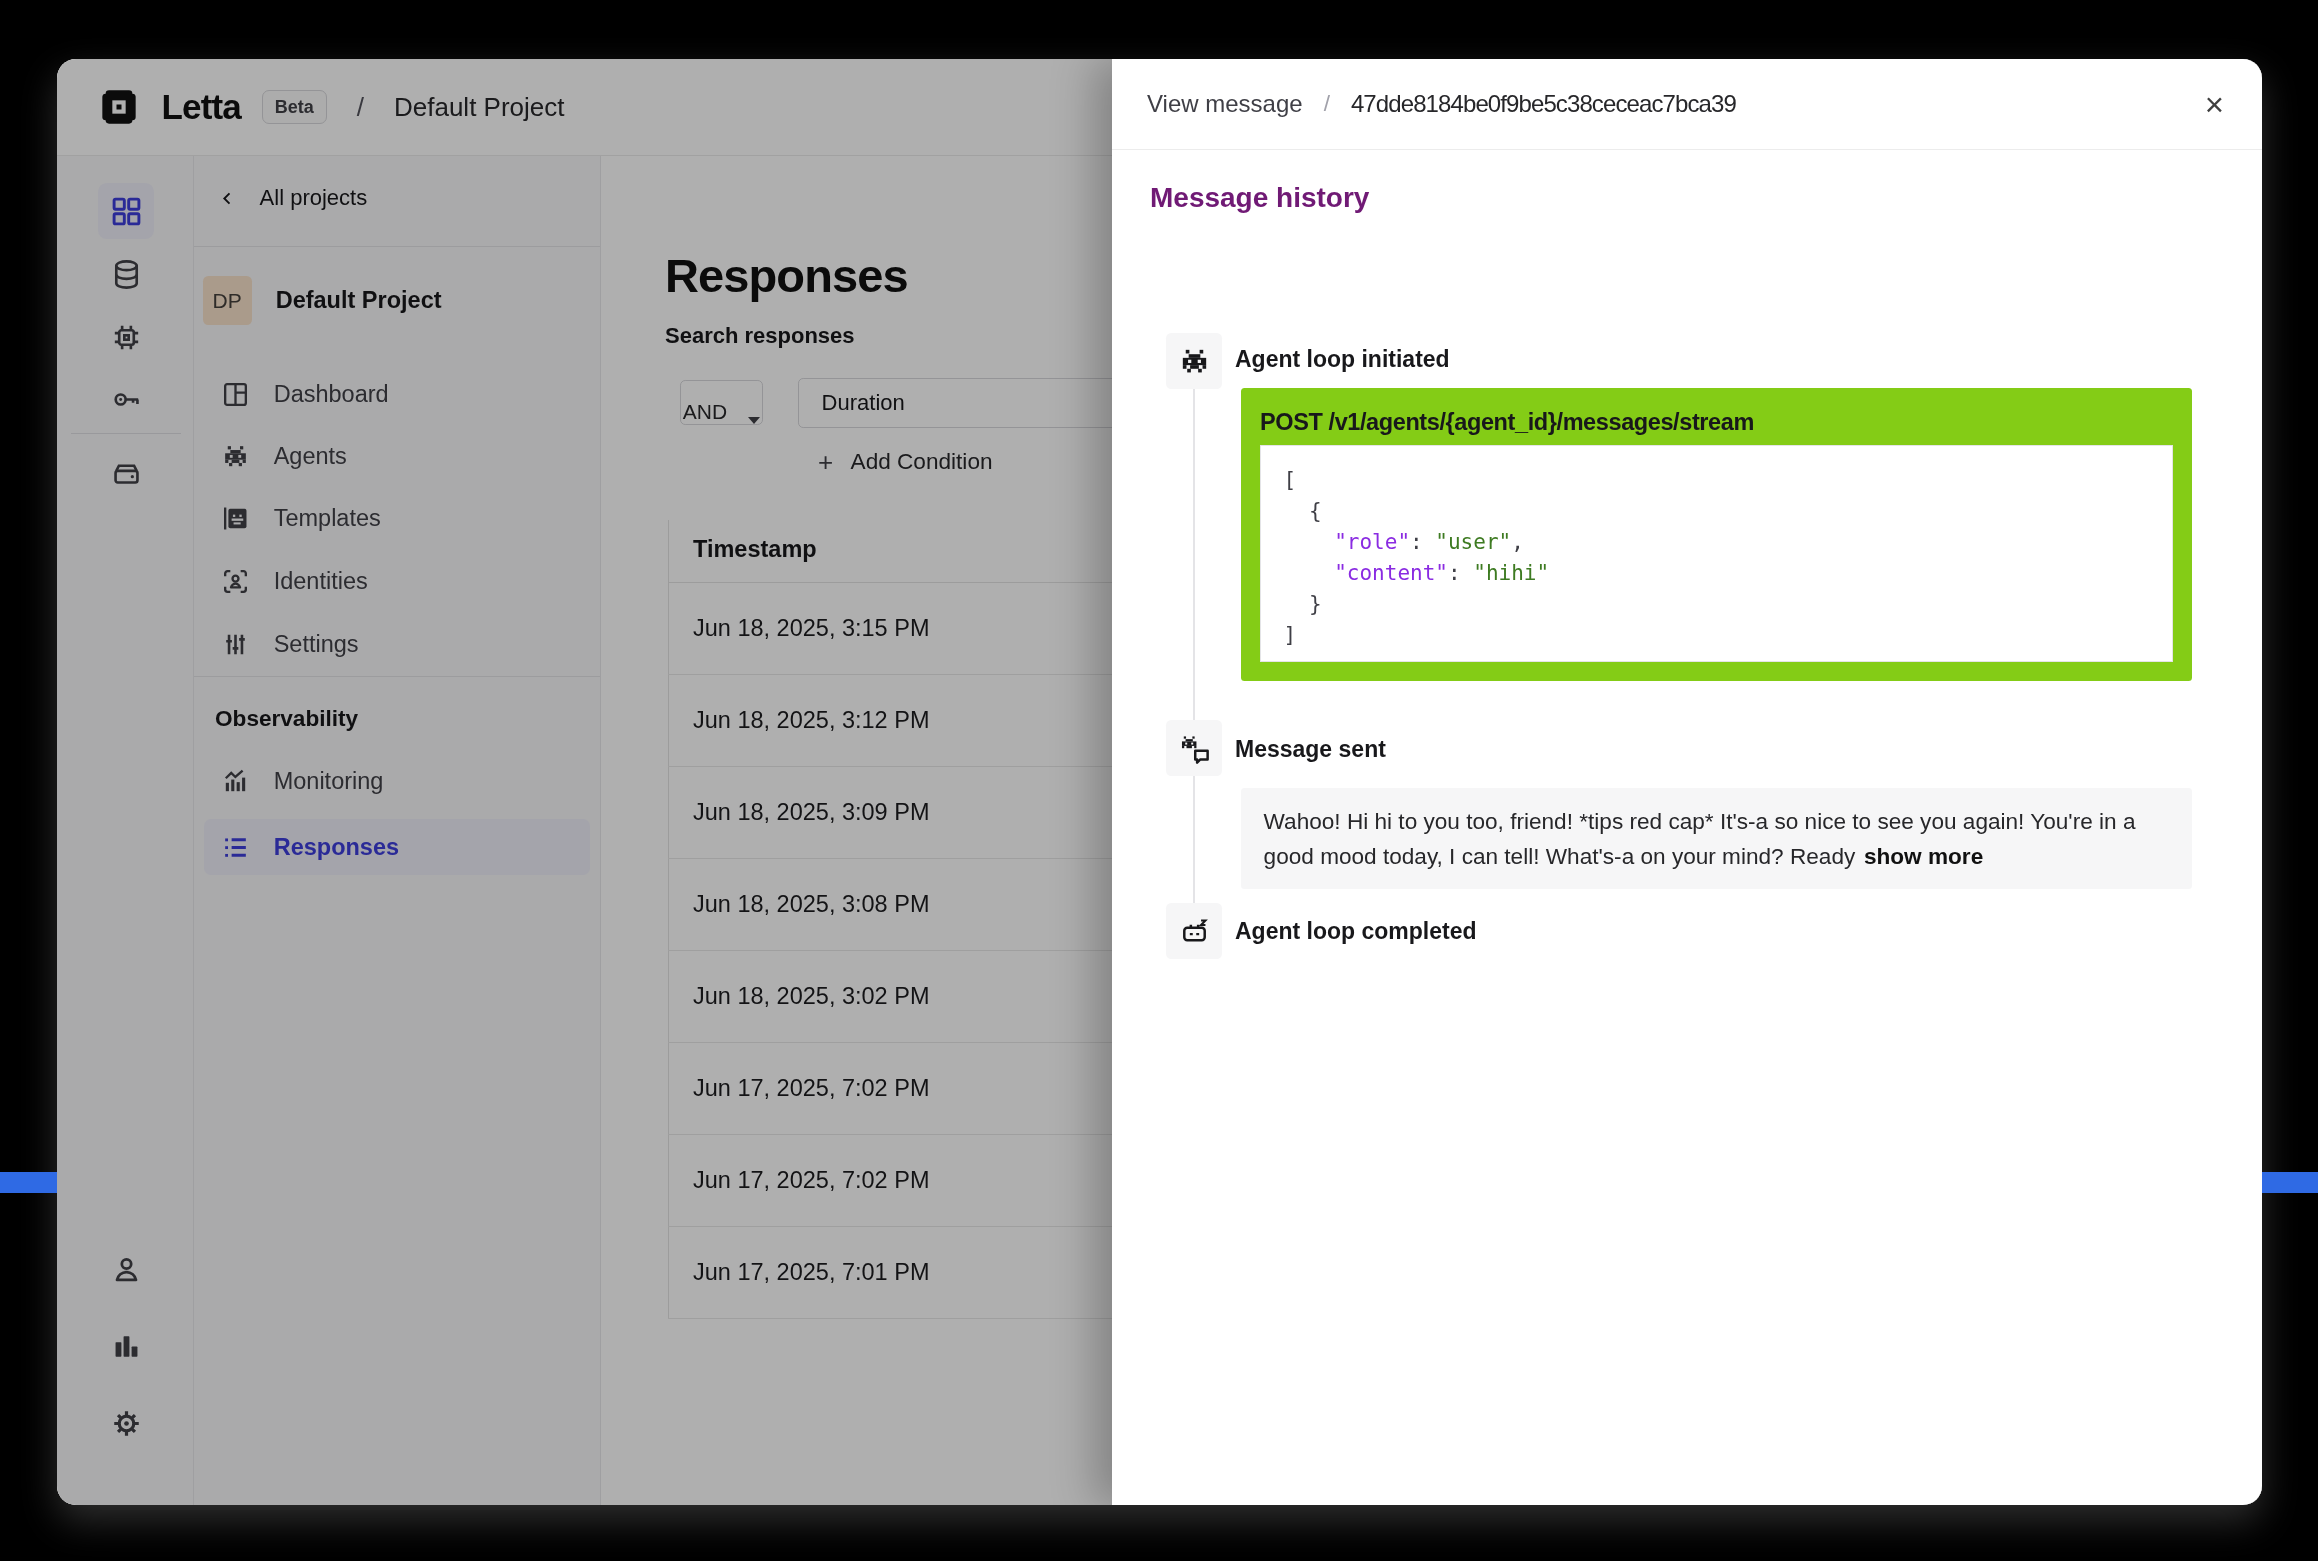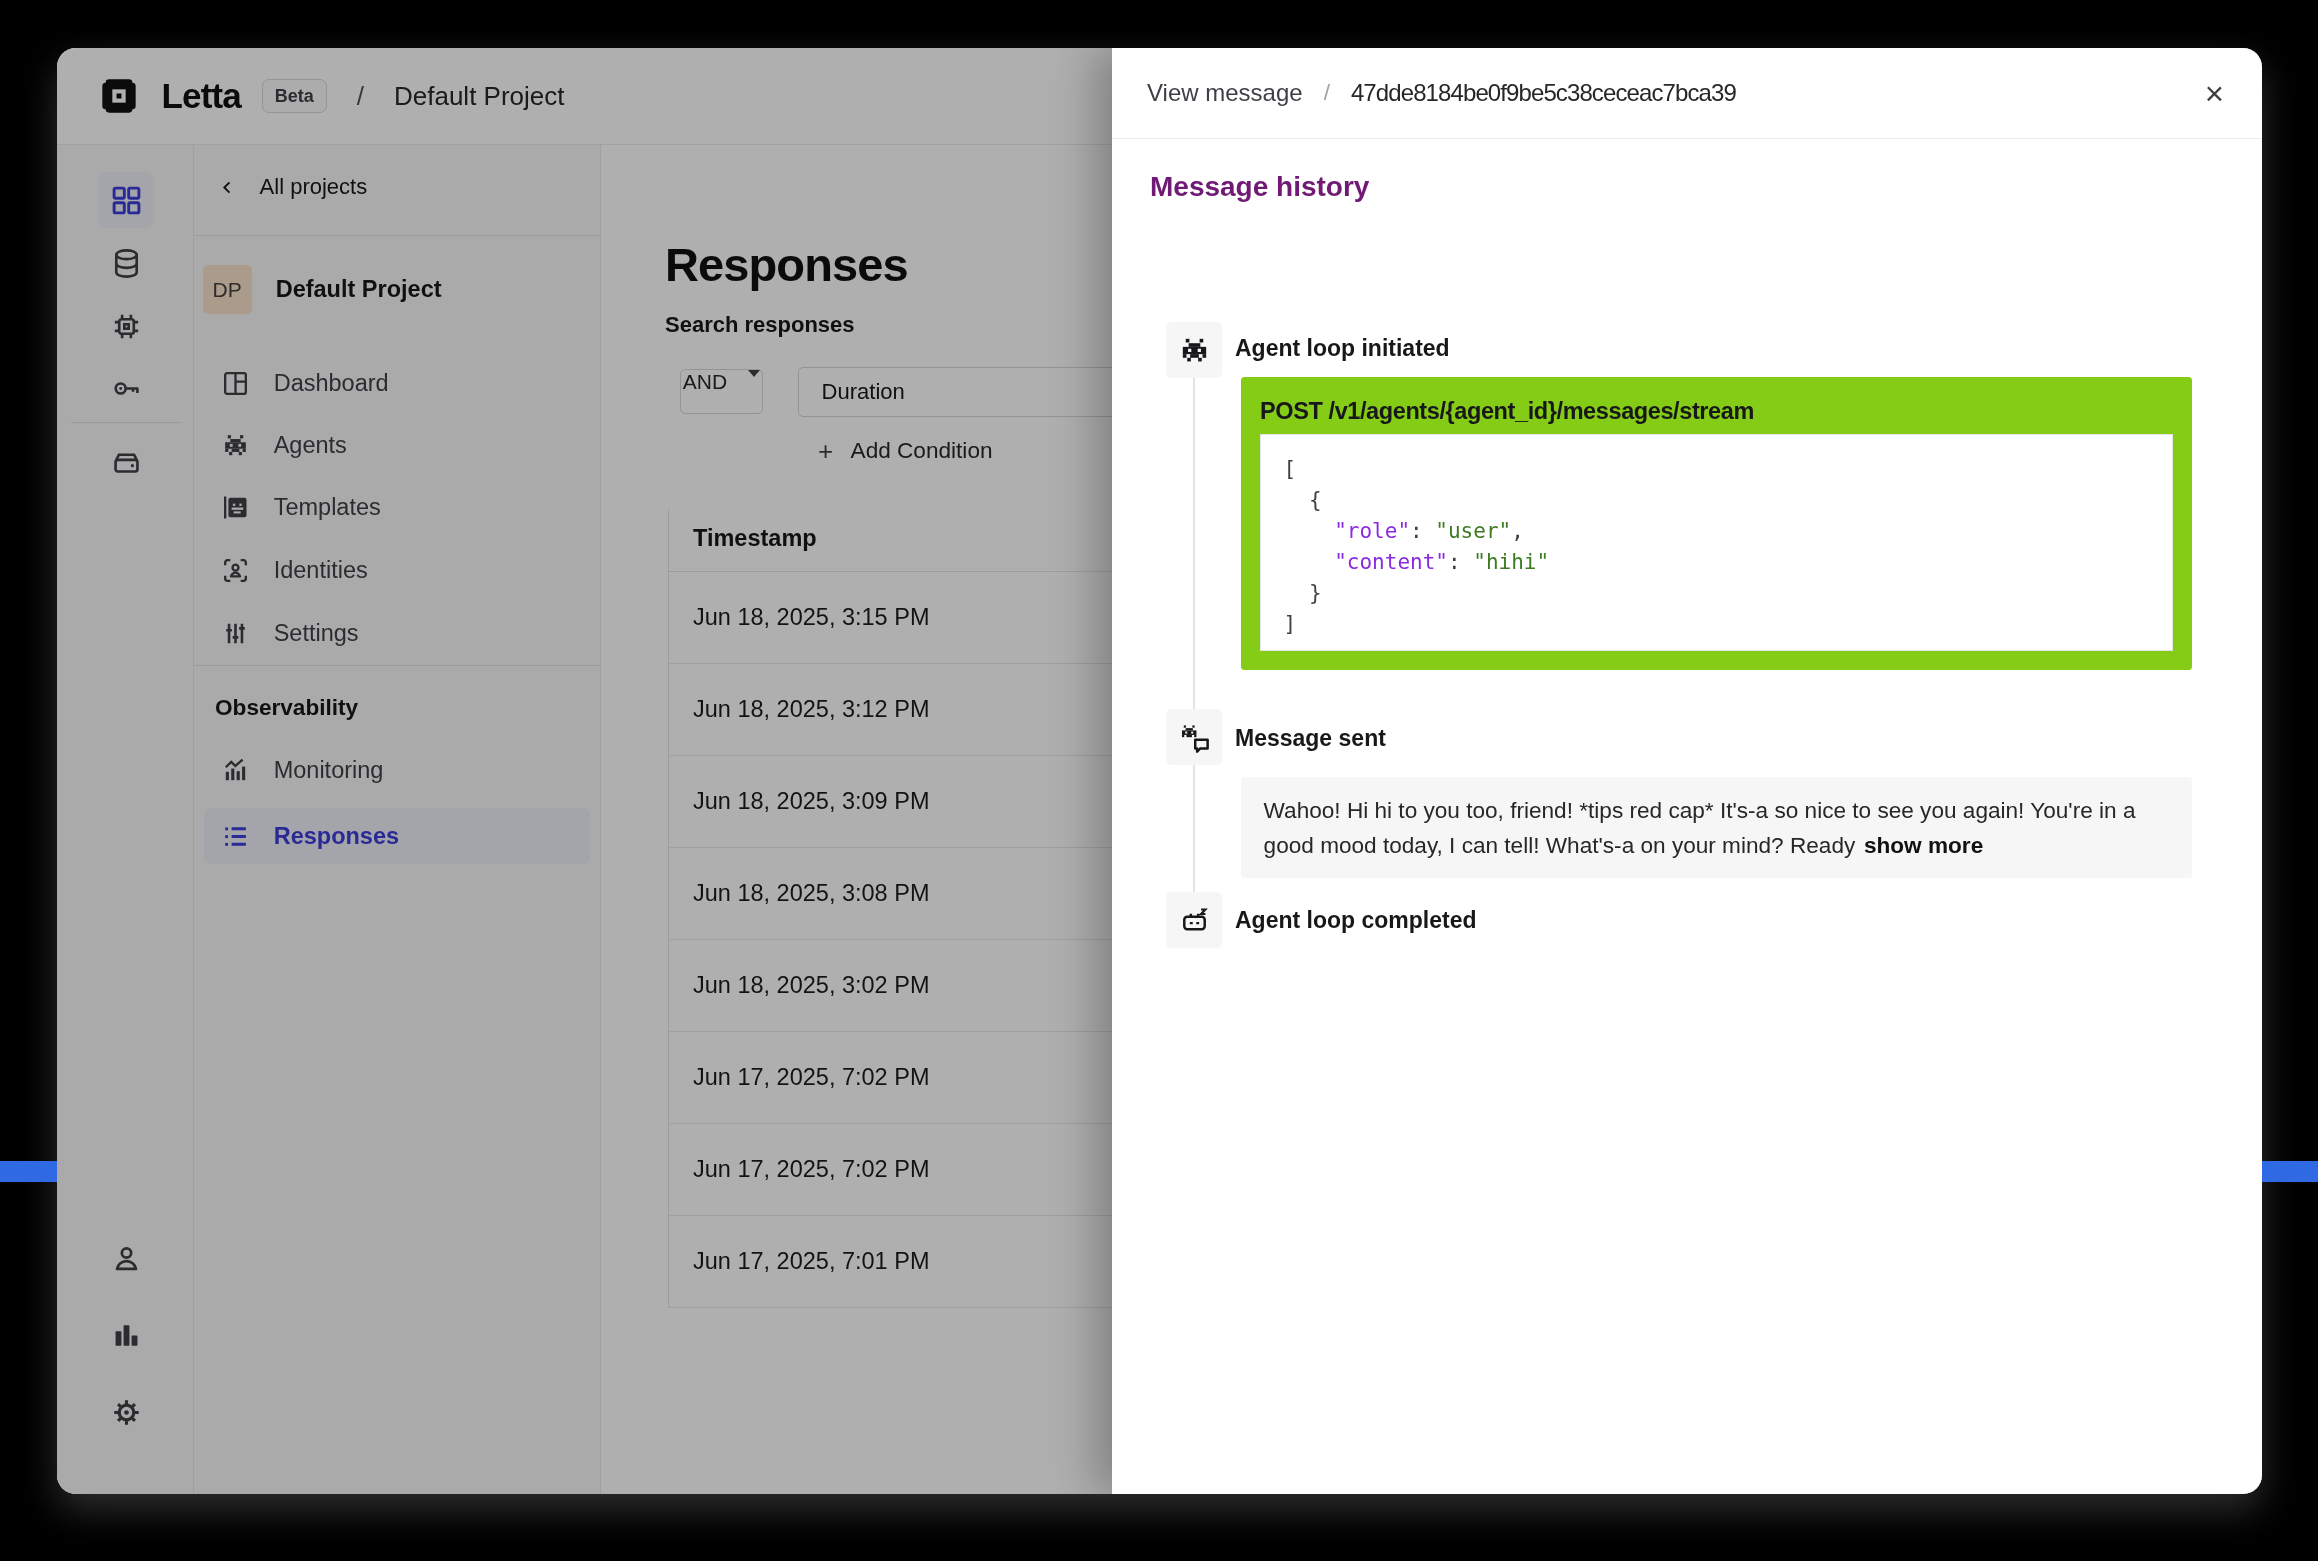--- a/index.html
+++ b/index.html
@@ -4,21 +4,21 @@
 <style>
   :root{
     --accent:#3d3dd8; --accent-soft:#ebebf5;
     --success-bg:#e1efd6; --success-text:#3a5a33;
     --code-key:#8a2be2; --code-string:#3e7b22;
     --scrim:rgba(0,0,0,0.30); --dock-blue:#2f6ae4;
   }
   *{box-sizing:border-box;margin:0;padding:0;}
   html,body{width:2319px;height:1562px;background:#000;overflow:hidden;
     font-family:"Liberation Sans","DejaVu Sans",sans-serif;color:#18181b;}
-  .stage{position:relative;width:2319px;height:1182px;background:#000;}
+  .stage{position:relative;width:2319px;height:1182px;background:#000;margin-top:11px;}
   .win{position:absolute;left:57px;top:48px;width:2205px;height:1446px;background:#fbfbfb;
     border-radius:19px;overflow:hidden;box-shadow:0 15.7px 37px rgba(130,130,130,0.35);}
   
   .app-header{position:absolute;left:0;top:0;width:100%;height:97px;background:#fbfbfb;
     border-bottom:0.9px solid #e7e7e7;display:flex;align-items:center;padding-left:42px;z-index:2;}
   .logo{width:40px;height:40px;margin-right:22.6px;}
   .brand{font-size:35px;font-weight:bold;letter-spacing:-0.9px;color:#111;}
   .beta{margin-left:21px;font-size:18px;font-weight:600;color:#3f3f46;border:1.7px solid #d4d4d8;
     border-radius:7px;padding:5.2px 12px;background:#f6f6f6;}
   .crumb-sep{margin:0 30px;color:#52525b;font-size:26px;}
@@ -45,21 +45,21 @@
   .nav-item{position:absolute;left:10.4px;width:386px;height:56px;border-radius:7px;display:flex;
     align-items:center;gap:22.6px;padding-left:15.7px;font-size:23.5px;font-weight:500;color:#3f3f46;}
   .nav-item svg{width:31px;height:31px;flex:none;}
   .nav-item.active{background:var(--accent-soft);color:var(--accent);font-weight:600;}
   .nav-section{position:absolute;left:21px;font-size:22.6px;font-weight:bold;color:#18181b;}
   
   .main-bg{position:absolute;left:544px;top:97px;right:0;bottom:0;background:#fbfbfb;z-index:1;}
   .page-title{position:absolute;left:64px;top:92px;font-size:47px;font-weight:bold;color:#111;letter-spacing:-0.9px;}
   .search-heading{position:absolute;left:64px;top:167px;font-size:22px;font-weight:600;color:#18181b;}
   .op-box{position:absolute;left:79px;top:224px;width:83px;height:45px;border:1.7px solid #d4d4d8;border-radius:5.2px;
-    display:flex;align-items:flex-start;justify-content:center;gap:21px;font-size:21px;color:#27272a;background:#fbfbfb;}
+    display:flex;align-items:flex-end;justify-content:center;gap:21px;font-size:21px;color:#27272a;background:#fbfbfb;}
   .caret{width:0;height:0;border-left:6px solid transparent;border-right:6px solid transparent;border-top:7.8px solid #3f3f46;}
   .field-box{position:absolute;left:197px;top:222px;width:383px;height:50px;border:1.7px solid #d4d4d8;border-radius:5.2px;
     display:flex;align-items:center;padding-left:22.6px;font-size:22px;color:#18181b;background:#fbfbfb;}
   .add-cond{position:absolute;left:217px;top:285px;height:42px;display:flex;align-items:center;gap:17.4px;
     font-size:22.6px;font-weight:500;color:#27272a;}
   .add-cond .plus{font-size:26px;color:#3f3f46;}
   .resp-table{position:absolute;left:67px;top:364px;width:1609px;border-collapse:collapse;border-left:0.9px solid #e0e0e0;}
   .resp-table th{font-size:23.5px;font-weight:bold;color:#18181b;text-align:left;padding:15.7px 0 19px 24px;
     border-bottom:0.9px solid #e0e0e0;}
   .resp-table th.col-status{width:72%;padding-left:0;}

